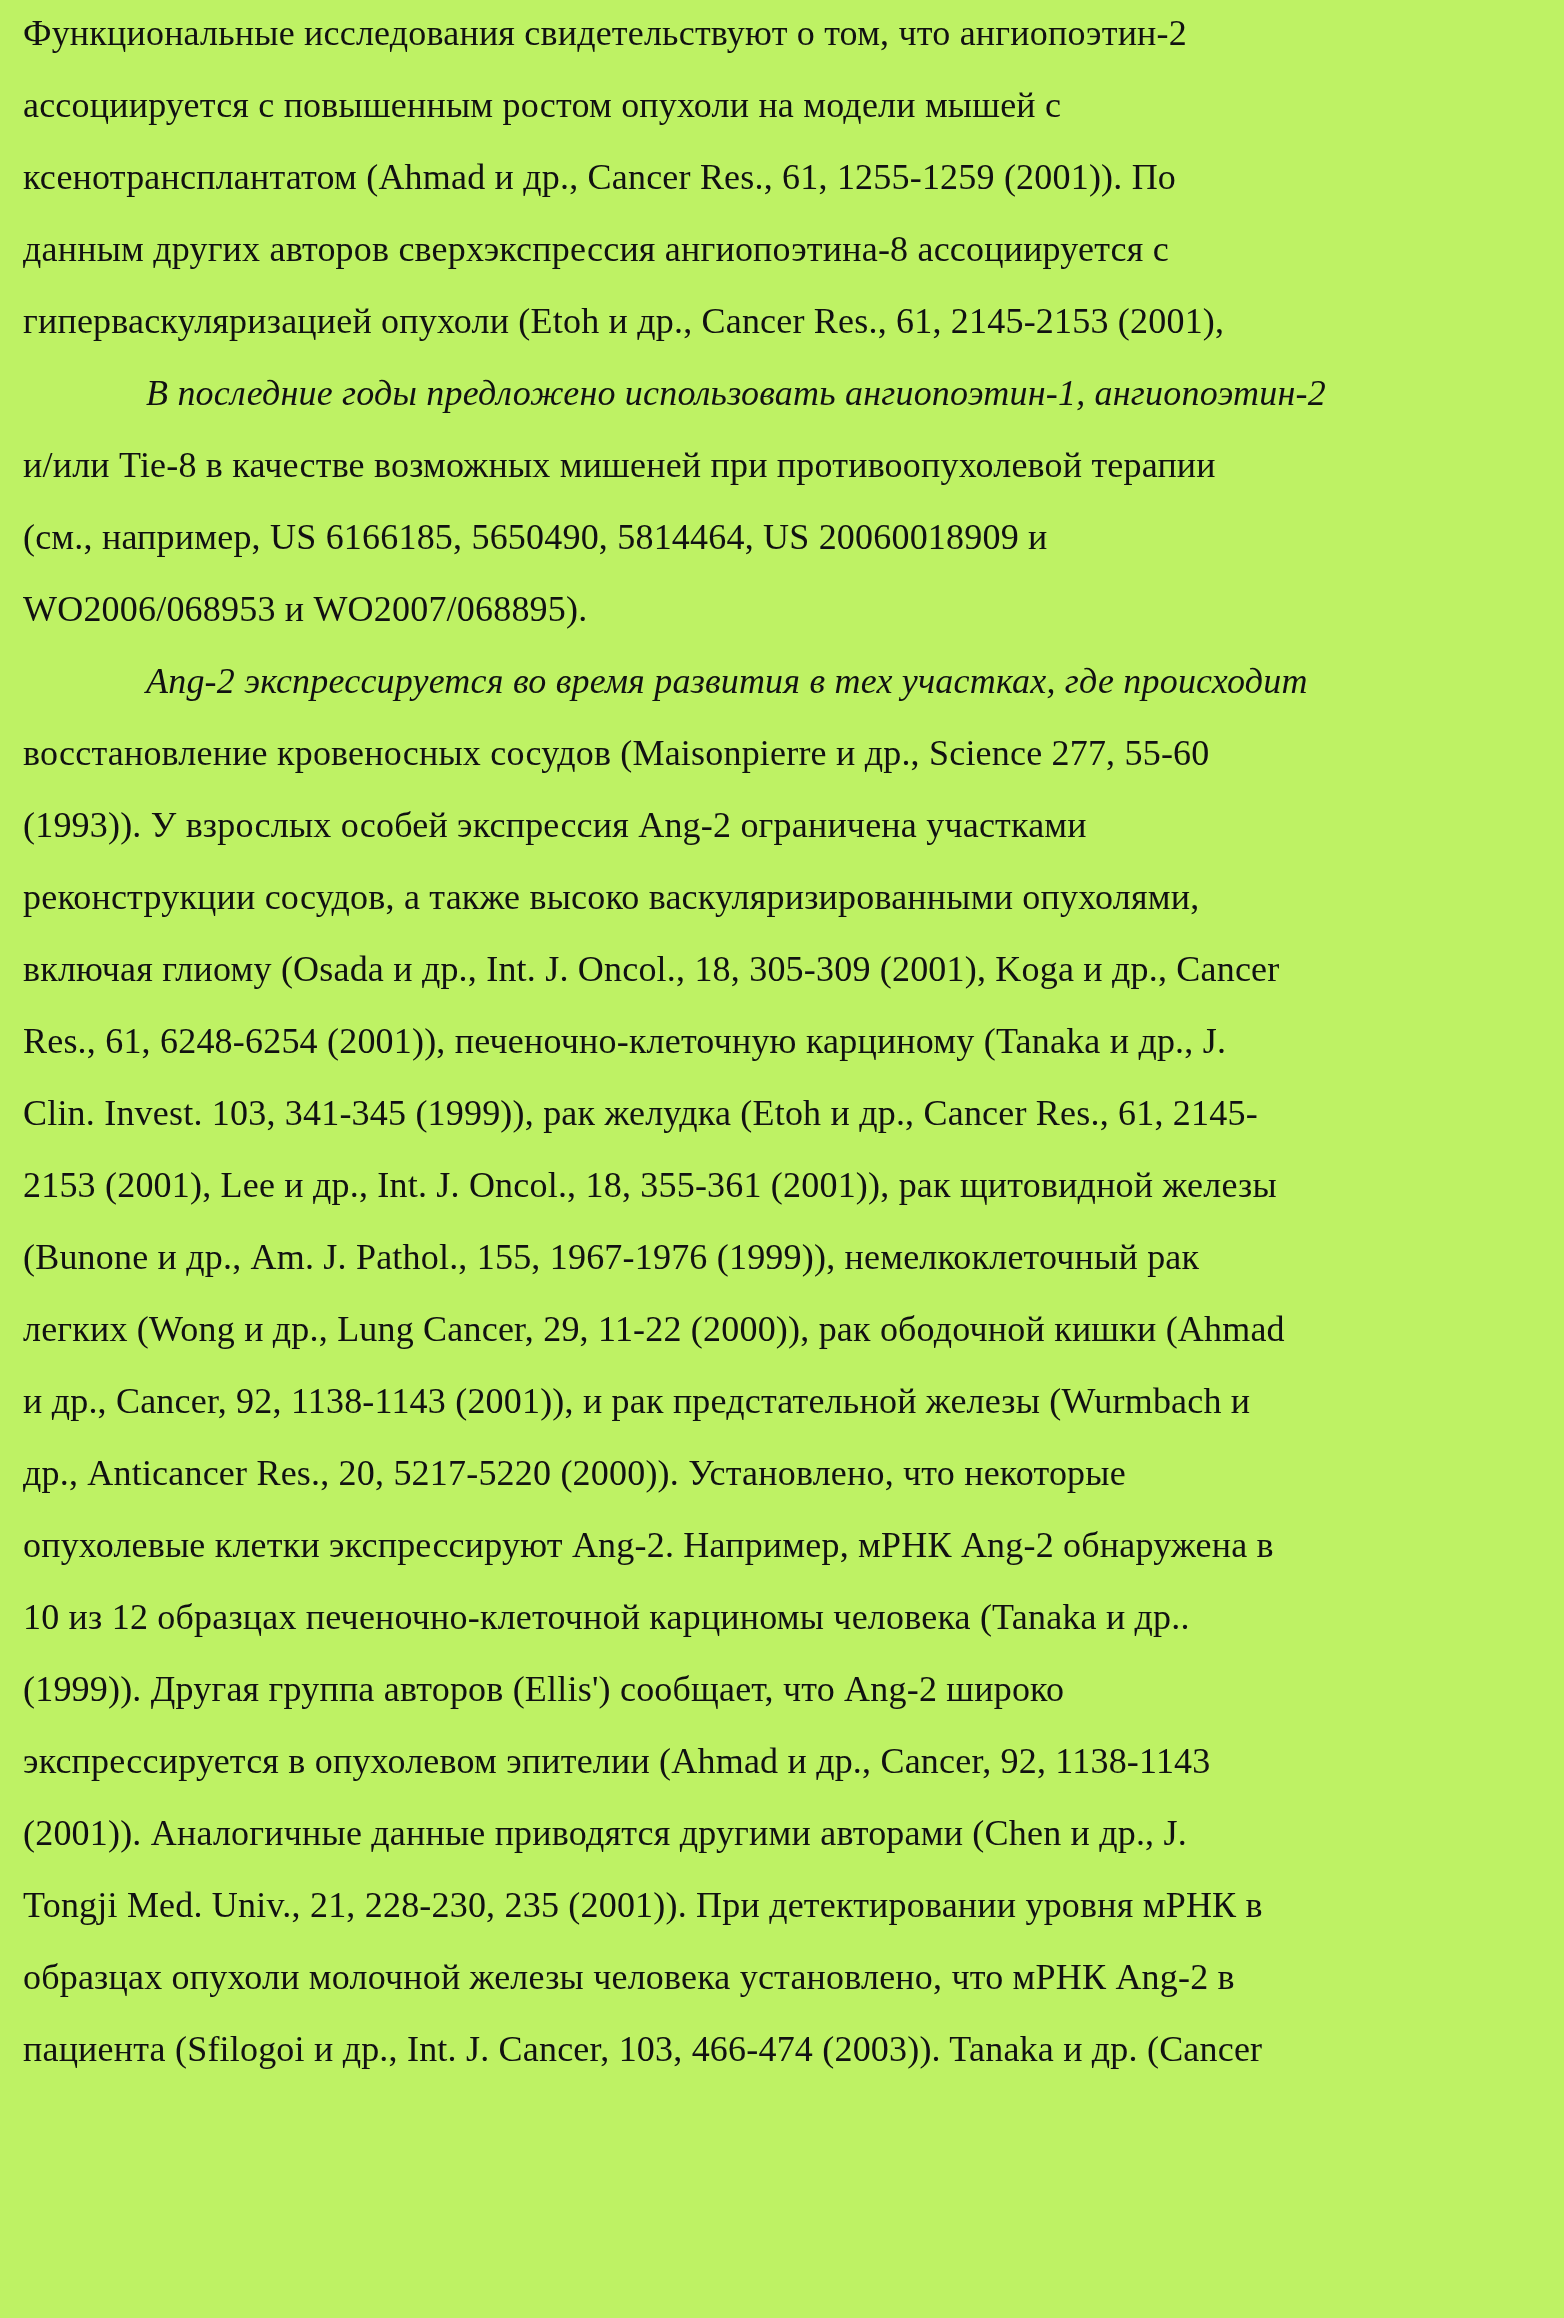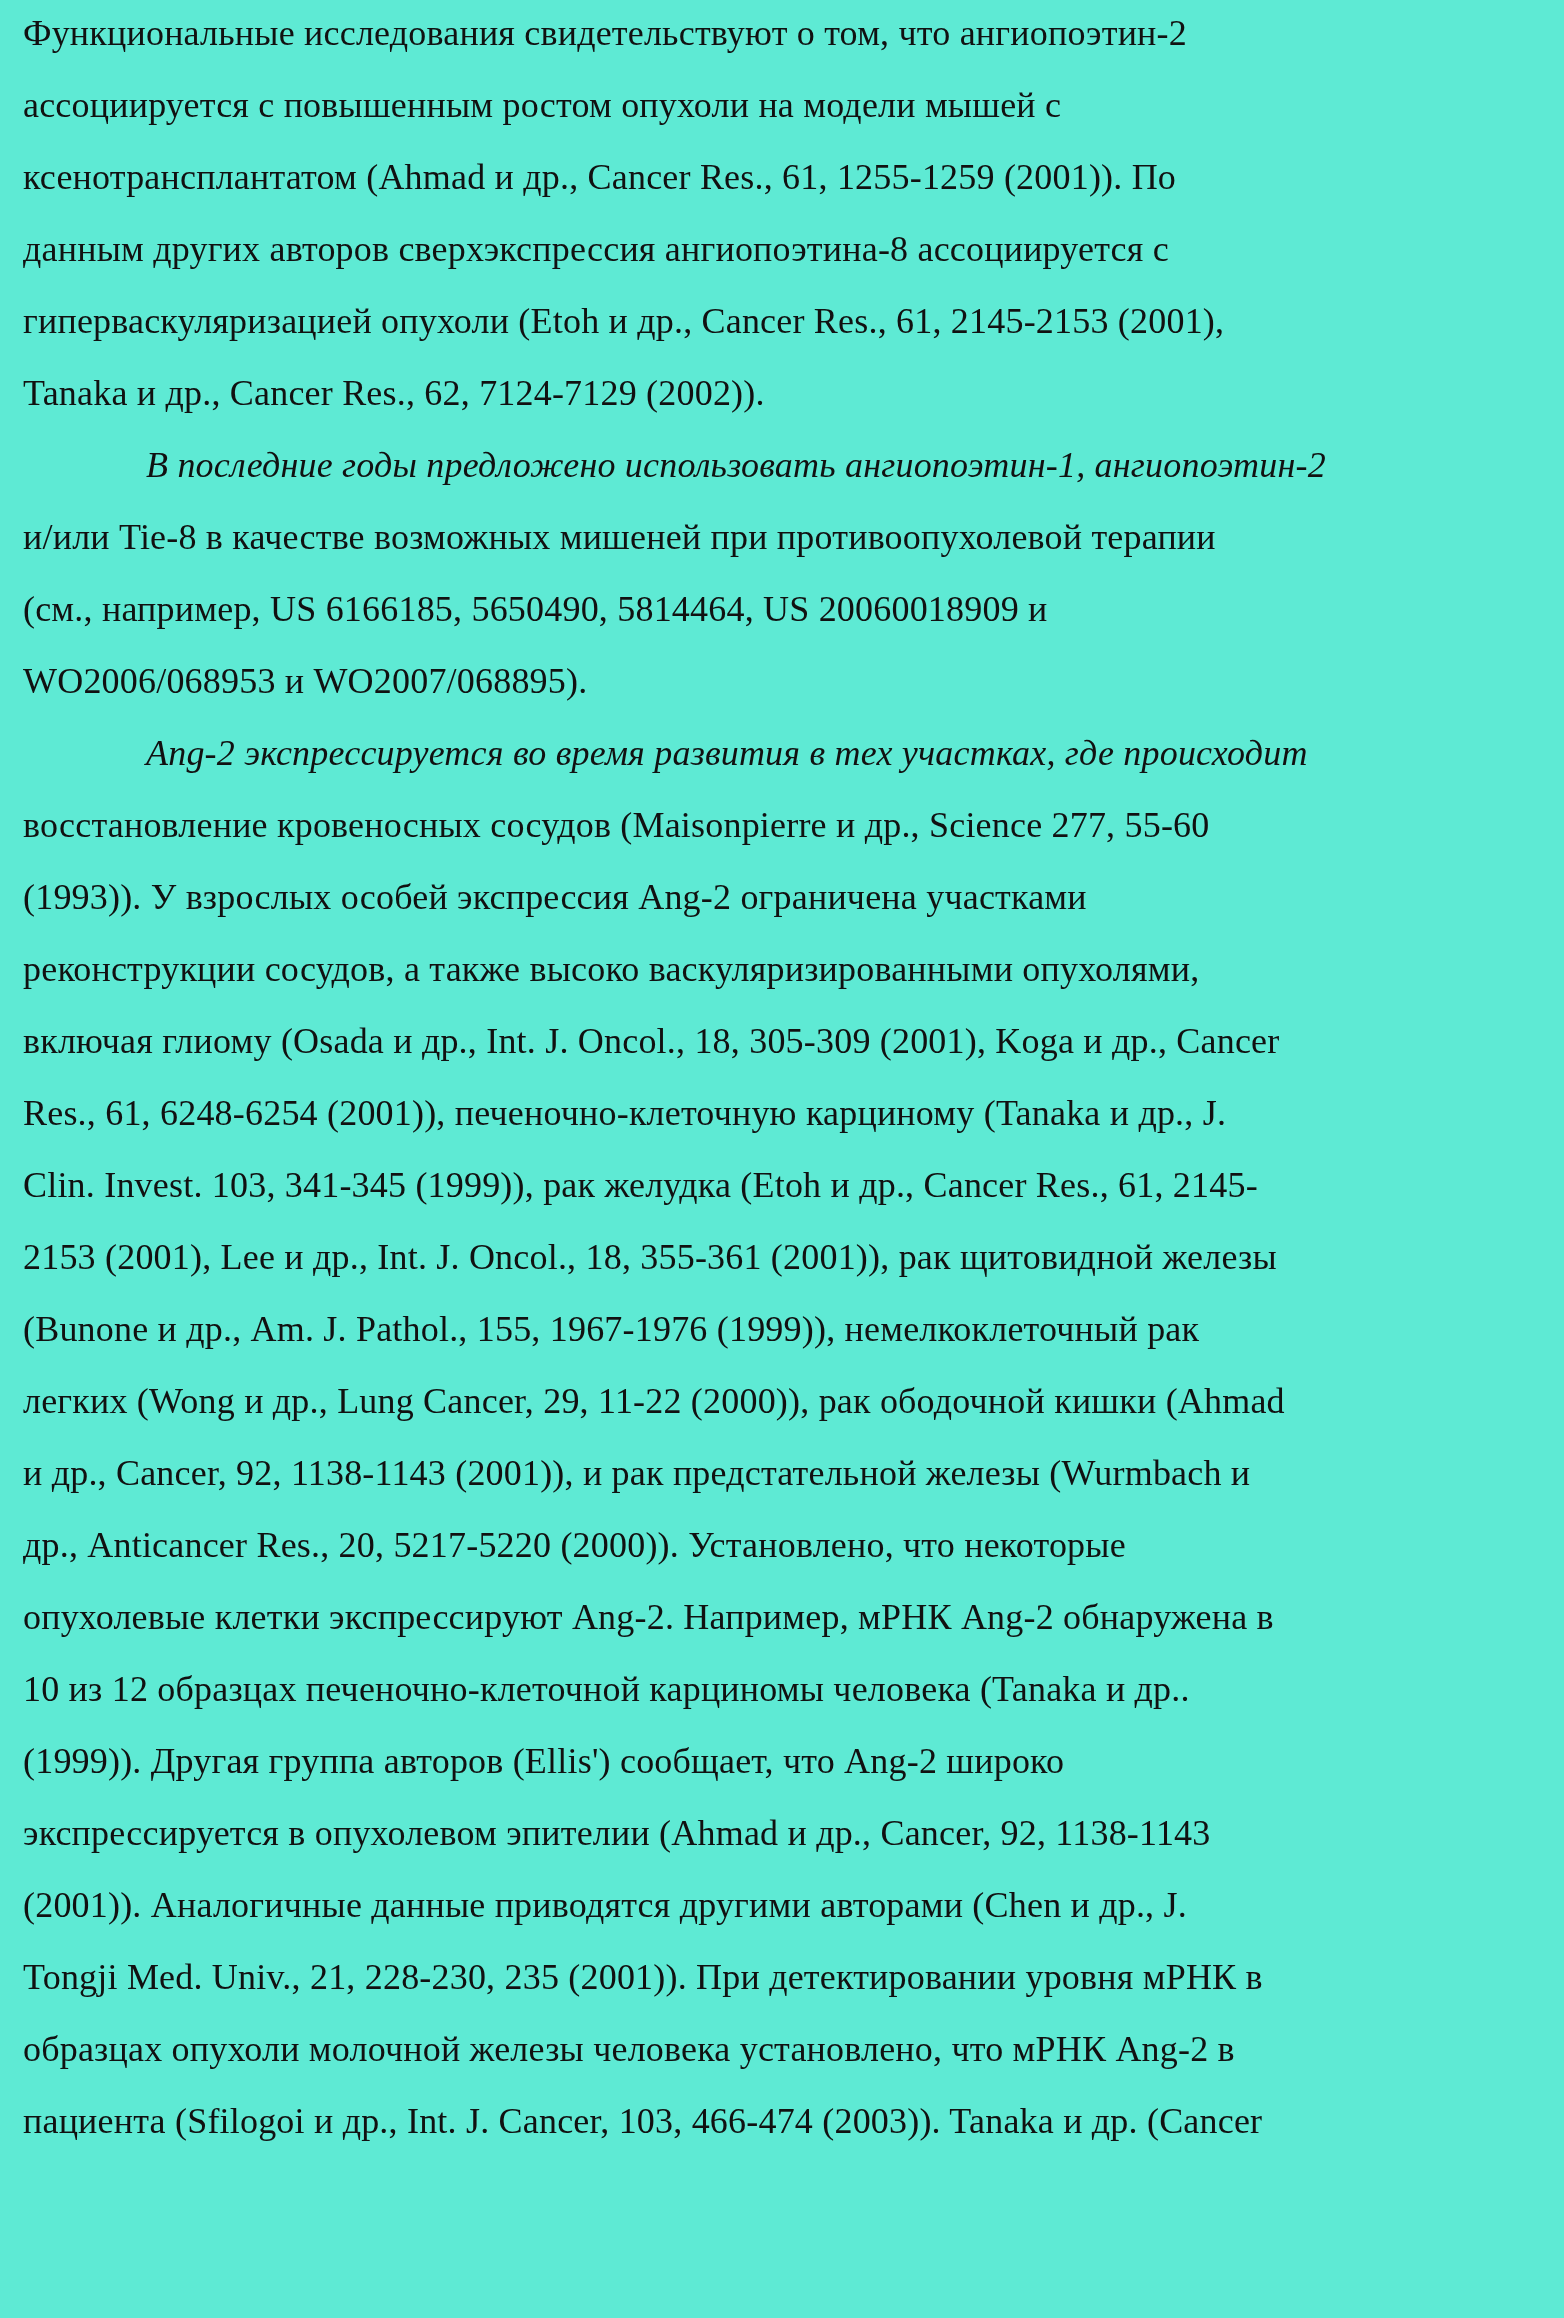--- a/index.html
+++ b/index.html
@@ -1,19 +1,19 @@
 <!DOCTYPE html>
 <html style="font-size:13px"><head>
 <meta charset="utf-8">
 <style>
   html, body { margin: 0; padding: 0; background: #ffffff; }
   body { width: 1565px; height: 2319px; overflow: hidden; position: relative; }
   .page {
     position: absolute; left: 0; top: 0; width: 1565px; height: 2319px;
-    background: #5eead4; color: #111111;
+    background: #bef264; color: #111111;
     font-family: "Liberation Serif", "DejaVu Serif", serif;
   }
   .text-block { position: absolute; left: 23px; top: 6.5px; width: 1530px; }
   .line {
     display: block; height: 72px; line-height: 53px;
     font-size: 36px; white-space: nowrap; letter-spacing: 0.2px;
   }
   .line.indent { padding-left: 123px; font-style: italic; }
 </style>
 </head>
@@ -21,21 +21,20 @@
 
 <div class="page">
   <div class="text-block">
 
     <div>
       <span class="line">Функциональные исследования свидетельствуют о том, что ангиопоэтин-2</span>
       <span class="line">ассоциируется с повышенным ростом опухоли на модели мышей с</span>
       <span class="line">ксенотрансплантатом (Ahmad и др., Cancer Res., 61, 1255-1259 (2001)). По</span>
       <span class="line">данным других авторов сверхэкспрессия ангиопоэтина-8 ассоциируется с</span>
       <span class="line">гиперваскуляризацией опухоли (Etoh и др., Cancer Res., 61, 2145-2153 (2001),</span>
-      <span class="line">Tanaka и др., Cancer Res., 62, 7124-7129 (2002)).</span>
     </div>
 
     <div>
       <span class="line indent">В последние годы предложено использовать ангиопоэтин-1, ангиопоэтин-2</span>
       <span class="line">и/или Tie-8 в качестве возможных мишеней при противоопухолевой терапии</span>
       <span class="line">(см., например, US 6166185, 5650490, 5814464, US 20060018909 и</span>
       <span class="line">WO2006/068953 и WO2007/068895).</span>
     </div>
 
     <div>

